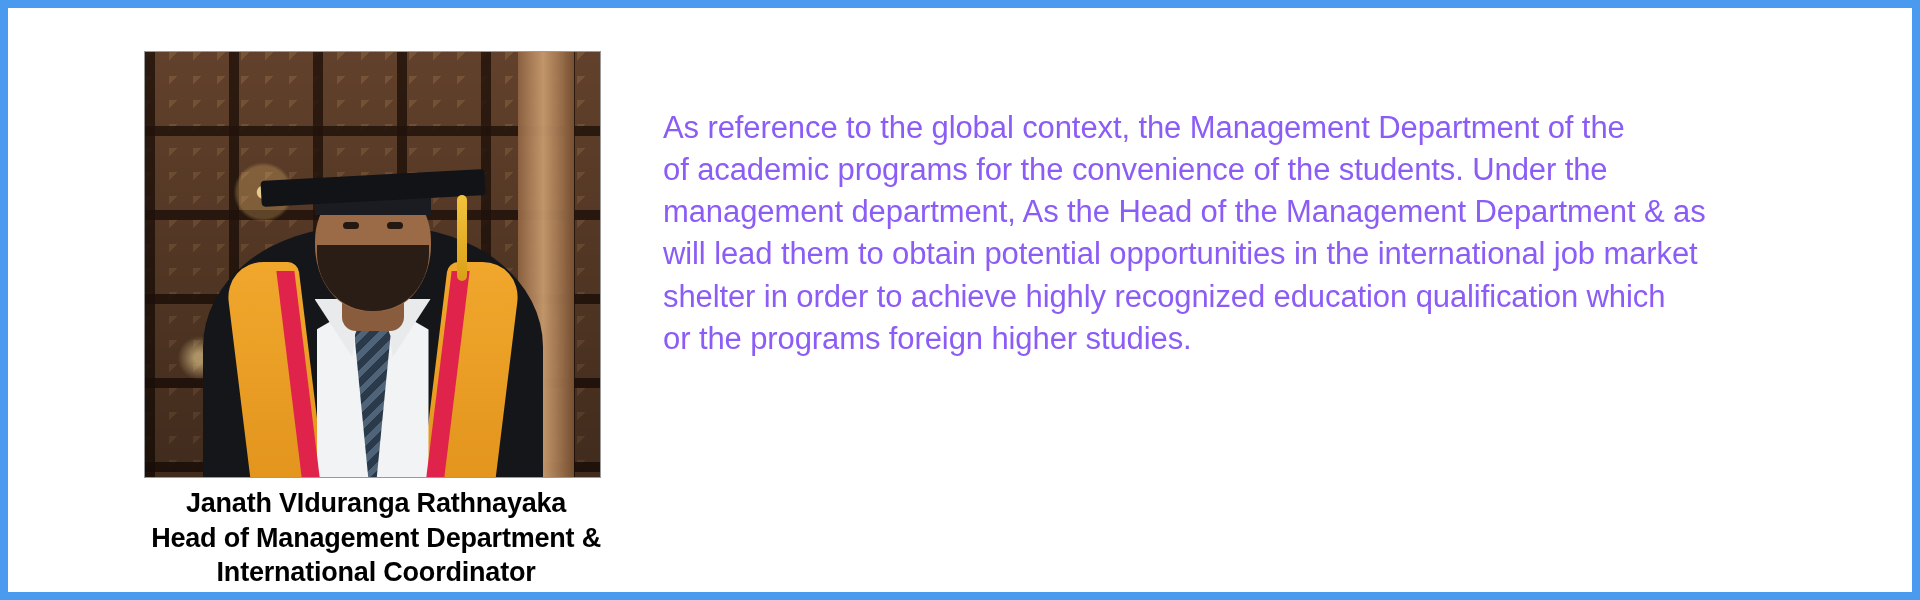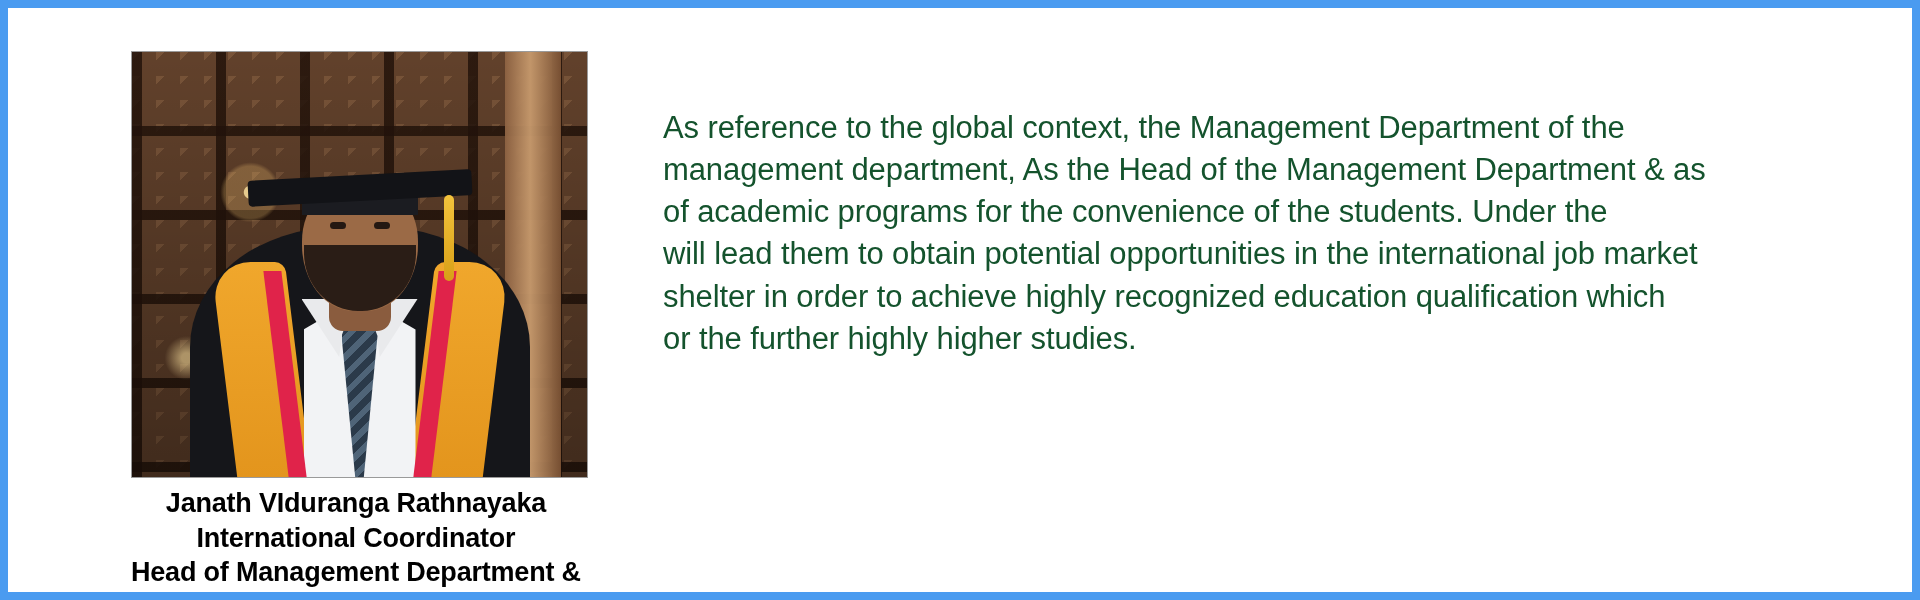--- a/index.html
+++ b/index.html
@@ -34,21 +34,21 @@
     align-items: flex-start;
     padding: 40px 30px 20px 120px;
   }
 
   
   .profile-block {
     width: 470px;
     flex: 0 0 470px;
     display: flex;
     flex-direction: column;
-    align-items: flex-start;
+    align-items: flex-end;
   }
 
   .photo-frame {
     width: 455px;
     height: 425px;
     border: 1px solid #9a9a9a;
     overflow: hidden;
     position: relative;
     background: #6b4a33;
   }
@@ -235,21 +235,21 @@
   }
 
   
   .text-block {
     flex: 1 1 auto;
     padding-left: 62px;
     padding-top: 56px;
     padding-right: 40px;
   }
   .body-text {
-    color: #14532d;
+    color: #8b5cf6;
     font-size: 31px;
     line-height: 1.36;
     letter-spacing: -0.1px;
   }
   .body-text .line {
     display: block;
     white-space: nowrap;
   }
 </style>
 </head>
@@ -279,30 +279,30 @@
           <div class="eye-l"></div>
           <div class="eye-r"></div>
           <div class="cap-crown"></div>
           <div class="cap-board"></div>
           <div class="tassel"></div>
         </div>
       </div>
 
       <div class="caption">
         <span class="line">Janath VIduranga Rathnayaka</span>
+        <span class="line">Head of Management Department &amp;</span>
         <span class="line">International Coordinator</span>
-        <span class="line">Head of Management Department &amp;</span>
       </div>
     </div>
 
     <div class="text-block">
       <div class="body-text">
         <span class="line">As reference to the global context, the Management Department of the</span>
+        <span class="line">of academic programs for the convenience of the students. Under the</span>
         <span class="line">management department, As the Head of the Management Department &amp; as</span>
-        <span class="line">of academic programs for the convenience of the students. Under the</span>
         <span class="line"> will lead them to obtain potential opportunities in the international job market</span>
         <span class="line">shelter in order to achieve highly recognized education qualification which</span>
-        <span class="line">or the further highly higher studies.</span>
+        <span class="line">or the programs foreign higher studies.</span>
       </div>
     </div>
 
   </div>
 </div>
 
 </body></html>

